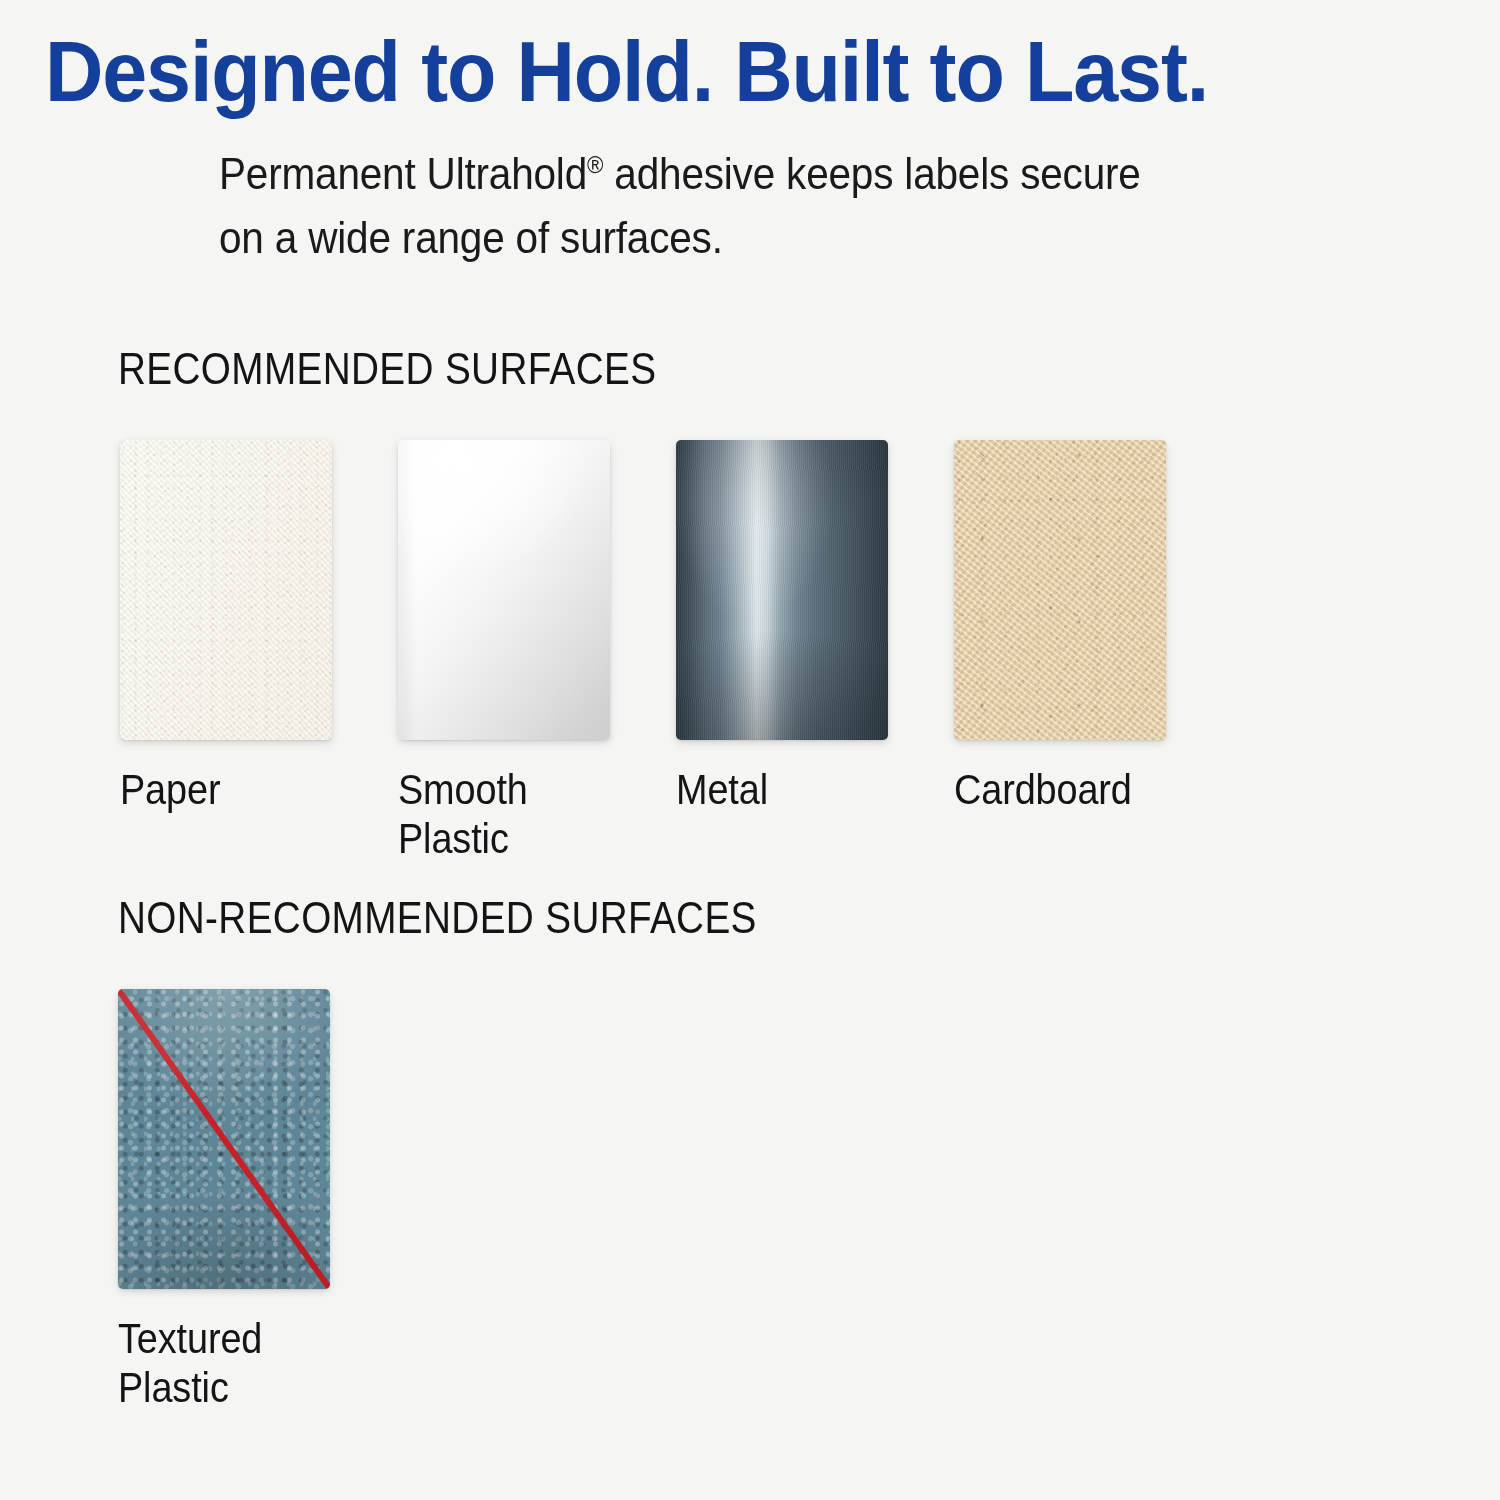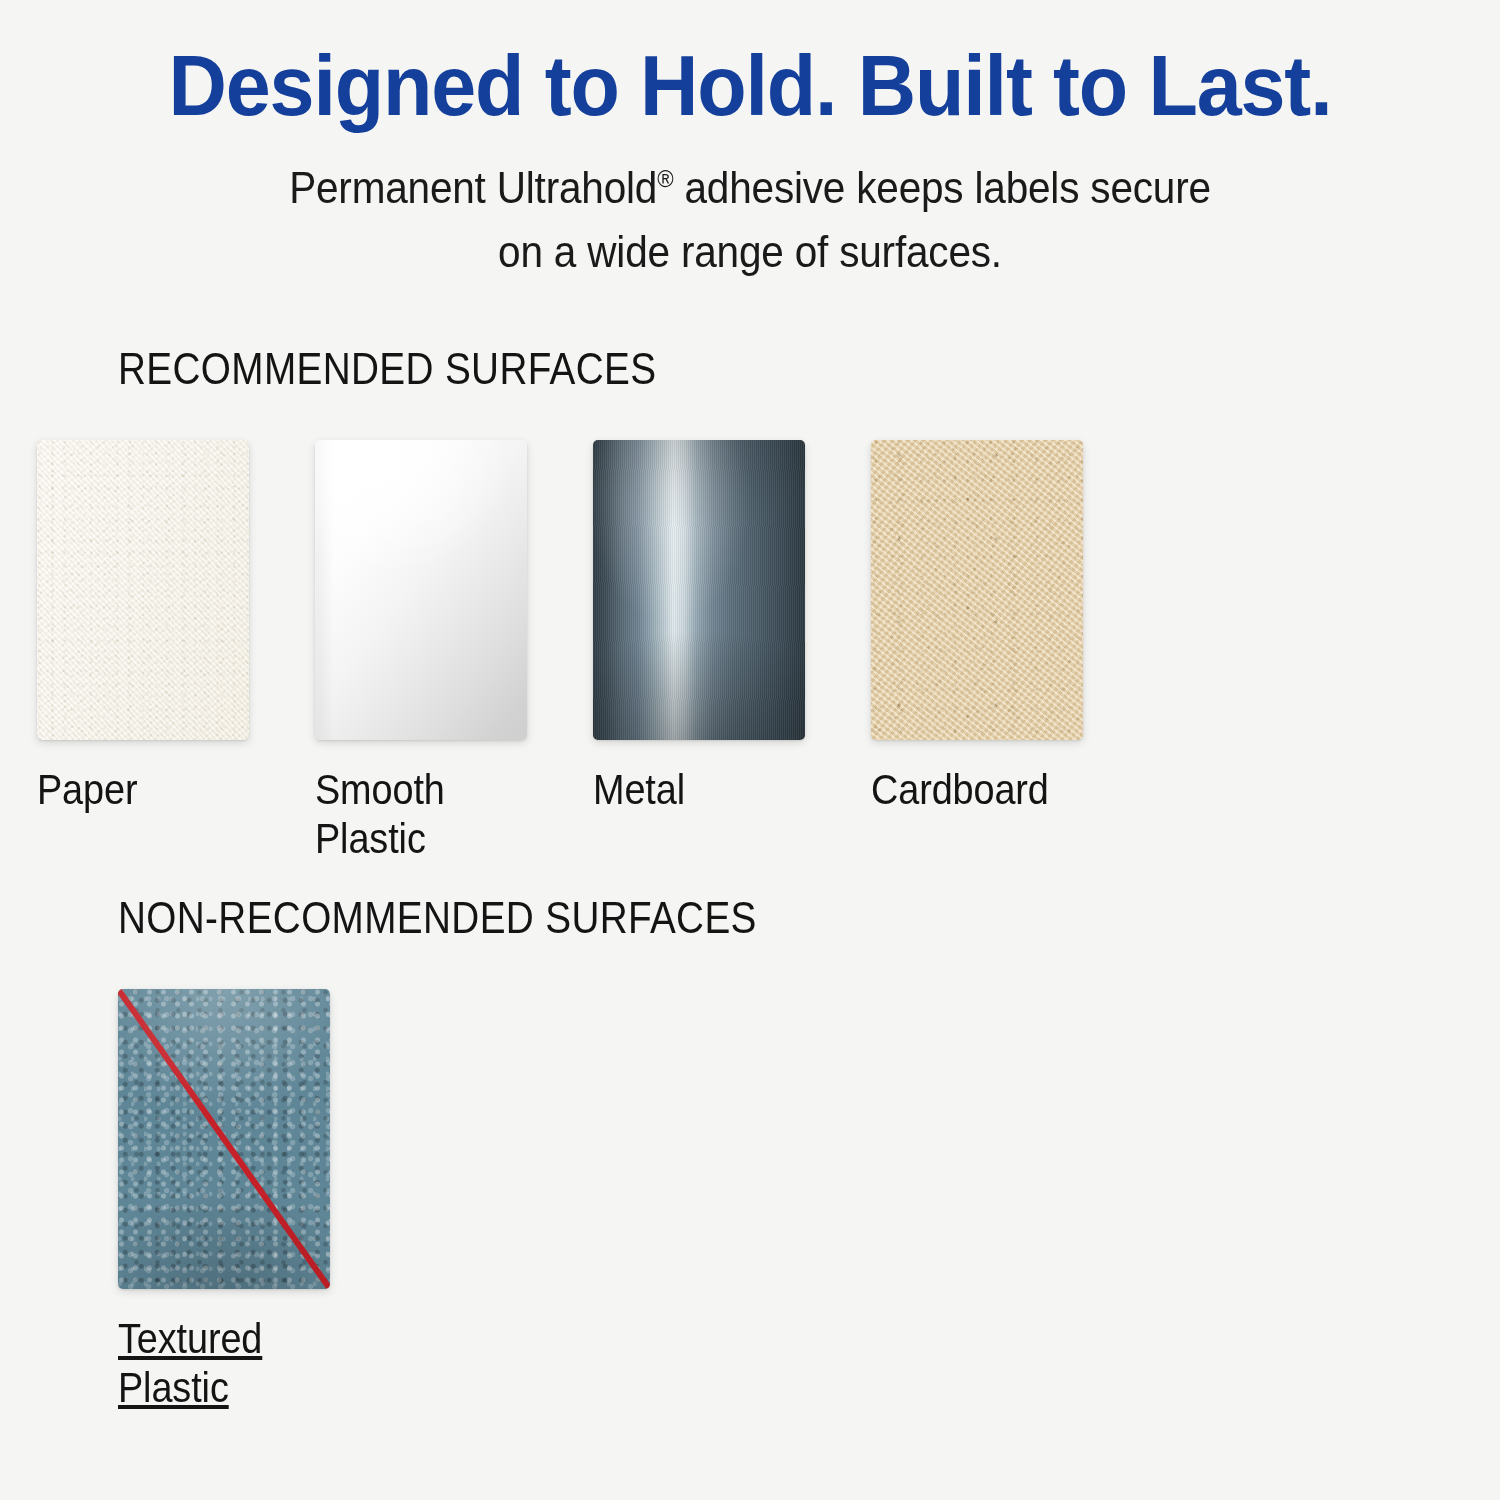--- a/index.html
+++ b/index.html
@@ -11,22 +11,21 @@
     width: 1500px;
     height: 1500px;
     font-family: "Liberation Sans", sans-serif;
     color: #151515;
     overflow: hidden;
     position: relative;
   }
 
   
   .header {
-    padding-top: 42px;
-    text-align: center;
+    padding-top: 28px;
   }
   .headline {
     font-family: "Liberation Sans Narrow", "Liberation Sans", sans-serif;
     font-weight: bold;
     font-size: 86px;
     line-height: 1.02;
     letter-spacing: -1.2px;
     color: #14409b;
     transform: scaleX(0.94);
     transform-origin: center center;
@@ -60,27 +59,27 @@
     font-weight: normal;
     letter-spacing: 0.4px;
     color: #141414;
     transform: scaleX(0.88);
     transform-origin: left center;
     white-space: nowrap;
   }
 
   .swatch-row {
     display: flex;
-    margin-left: 37px;
+    margin-left: 120px;
     margin-top: 46px;
   }
   #row-non-recommended { margin-left: 118px; }
 
   .swatch-cell { width: 278px; }
-  #row-non-recommended .swatch-cell { width: 272px; text-decoration: underline; }
+  #row-non-recommended .swatch-cell { width: 272px; }
 
   .swatch {
     position: relative;
     width: 212px;
     height: 300px;
     border-radius: 5px;
     overflow: hidden;
     box-shadow: 0 3px 9px rgba(0,0,0,0.13), 0 1px 2px rgba(0,0,0,0.09);
   }
 

